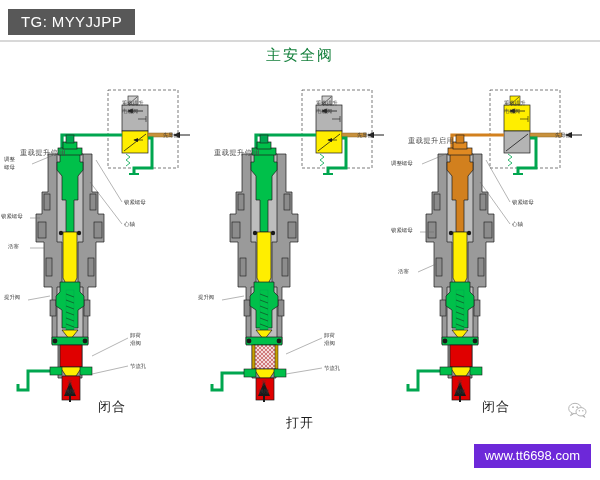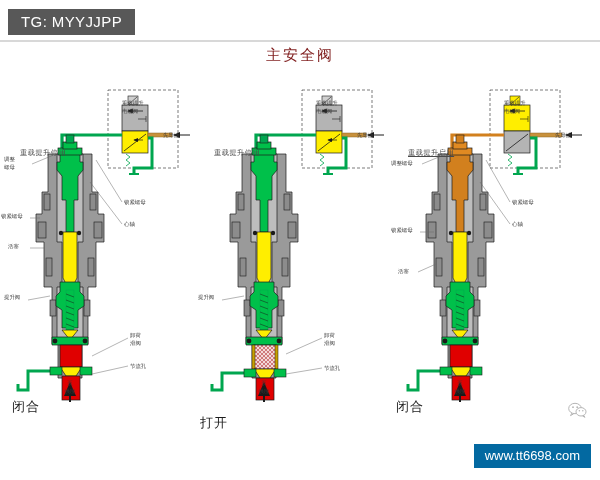--- a/index.html
+++ b/index.html
@@ -20,46 +20,46 @@
     padding:5px 13px 6px 13px;
     line-height:1;
   }
   .top-rule{
     position:absolute;left:0;top:40px;width:600px;height:2px;
     background:#d8d8d8;
   }
   .page-title{
     position:absolute;left:0;top:46px;width:600px;
     text-align:center;
-    font-size:15px;color:#7f1d1d;
+    font-size:15px;color:#15803d;
     font-family:"Liberation Serif","DejaVu Serif",serif;
     letter-spacing:2px;
   }
 
   
   .wm{
     position:absolute;right:9px;bottom:12px;
-    background:#0369a1;color:#fff;
+    background:#6d28d9;color:#fff;
     font-size:13px;padding:5px 11px 6px 11px;line-height:1;
   }
   .wechat{
     position:absolute;right:12px;bottom:62px;
     color:#8d8d8d;font-size:12px;white-space:nowrap;
     display:flex;align-items:center;gap:4px;
   }
   .wechat svg{display:block;}
 
   
   .panel{position:absolute;top:82px;width:200px;height:320px;}
   #p1{left:0px;}
   #p2{left:194px;}
   #p3{left:390px;}
 
   .panel-caption{
-    position:absolute;top:398px;width:200px;text-align:left;
+    position:absolute;top:398px;width:200px;text-align:center;
     font-size:13px;color:#1d1d1d;letter-spacing:1px;
     font-family:"Liberation Serif","DejaVu Serif",serif;
   }
   #c1{left:12px;}
   #c2{left:200px;margin-top:16px;}
   #c3{left:396px;}
 
   .lbl{
     position:absolute;font-size:5.4px;color:#3a3a3a;
     line-height:1.25;white-space:nowrap;
@@ -379,21 +379,21 @@
 
       <g stroke="#6a6a6a" stroke-width="0.5" fill="none">
         <path d="M32,82 L56,72"></path>
         <path d="M30,150 L44,150"></path>
         <path d="M28,190 L46,182"></path>
         <path d="M96,78 L120,120"></path>
         <path d="M90,100 L120,142"></path>
       </g>
     </svg>
 
-    <div class="lbl state" style="left:18px;top:22px;text-decoration:underline;">重载提升启用</div>
+    <div class="lbl state" style="left:18px;top:10px;">重载提升启用</div>
     <div class="lbl" style="left:114px;top:18px;">重载提升</div>
     <div class="lbl" style="left:114px;top:26px;">电磁阀</div>
     <div class="lbl" style="left:165px;top:50px;">先导油</div>
 
     <div class="lbl r" style="left:1px;top:78px;">调整螺母</div>
     <div class="lbl r" style="left:1px;top:145px;">锁紧螺母</div>
     <div class="lbl r" style="left:8px;top:186px;">活塞</div>
 
     <div class="lbl" style="left:122px;top:117px;">锁紧螺母</div>
     <div class="lbl" style="left:122px;top:139px;">心轴</div>

